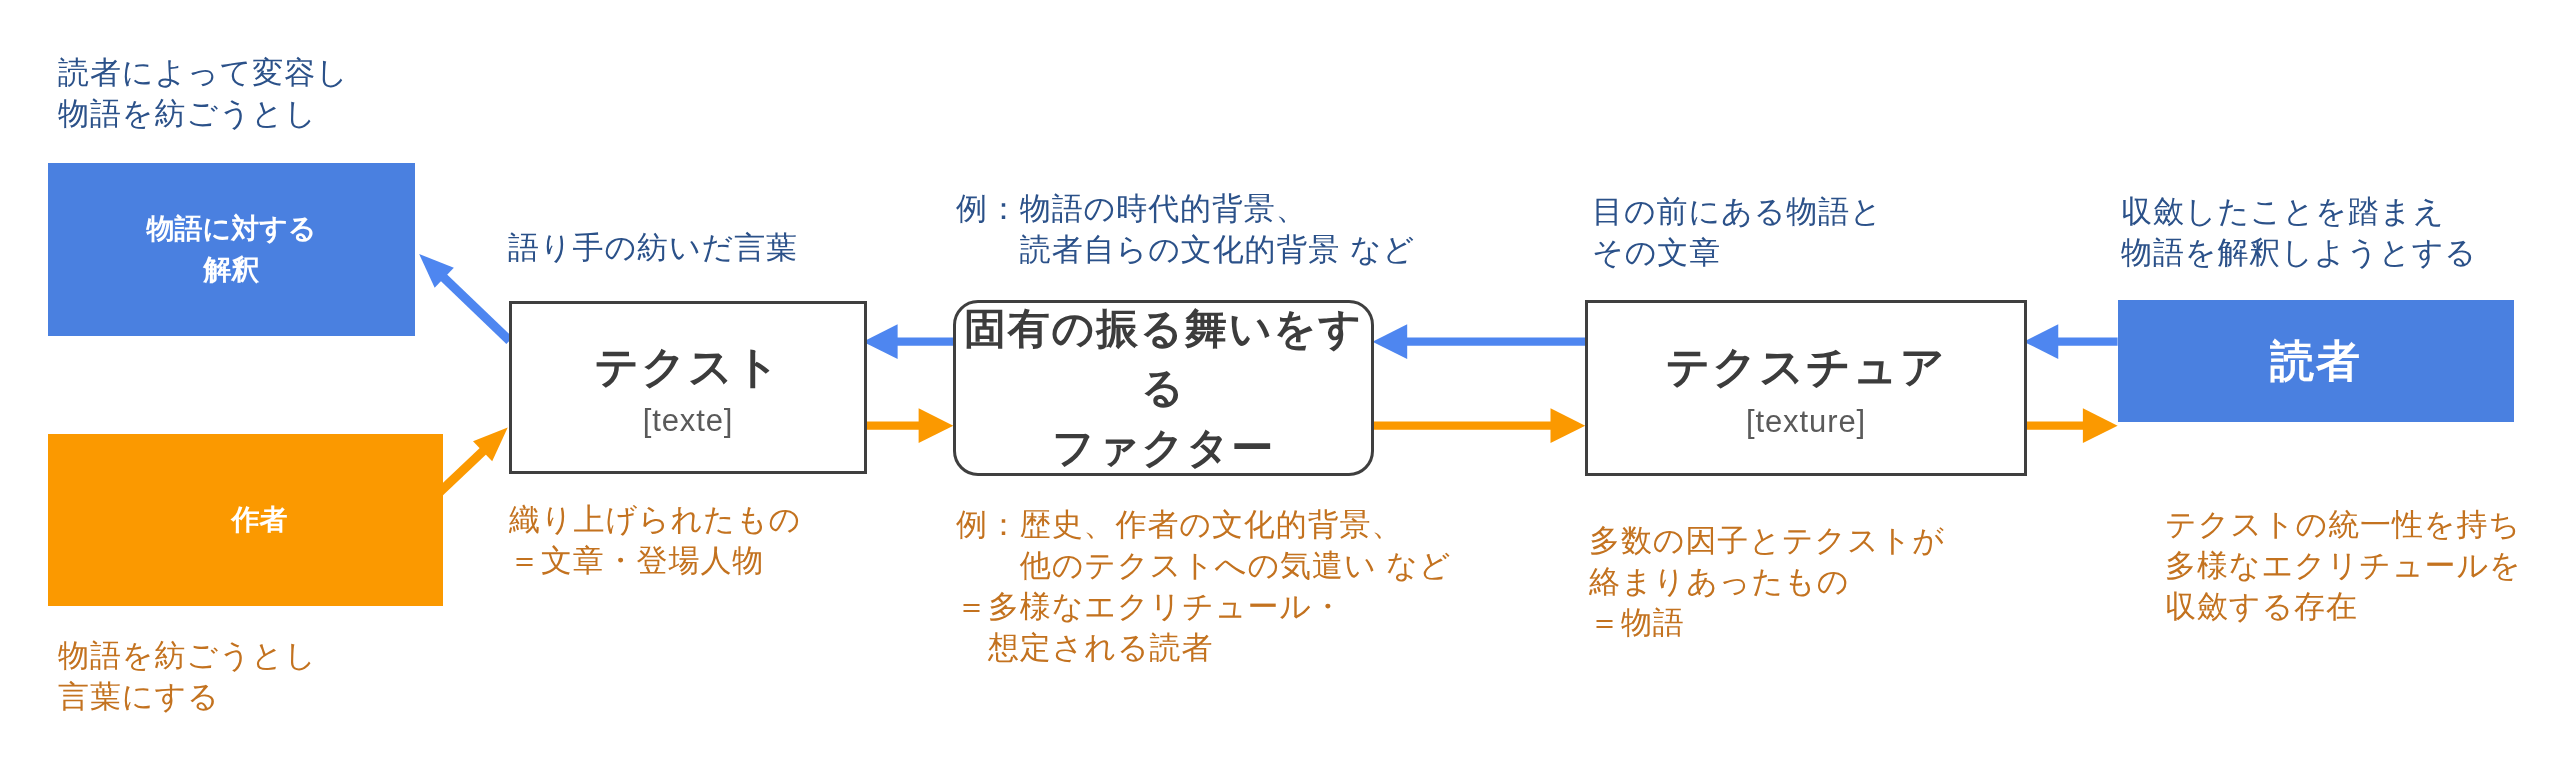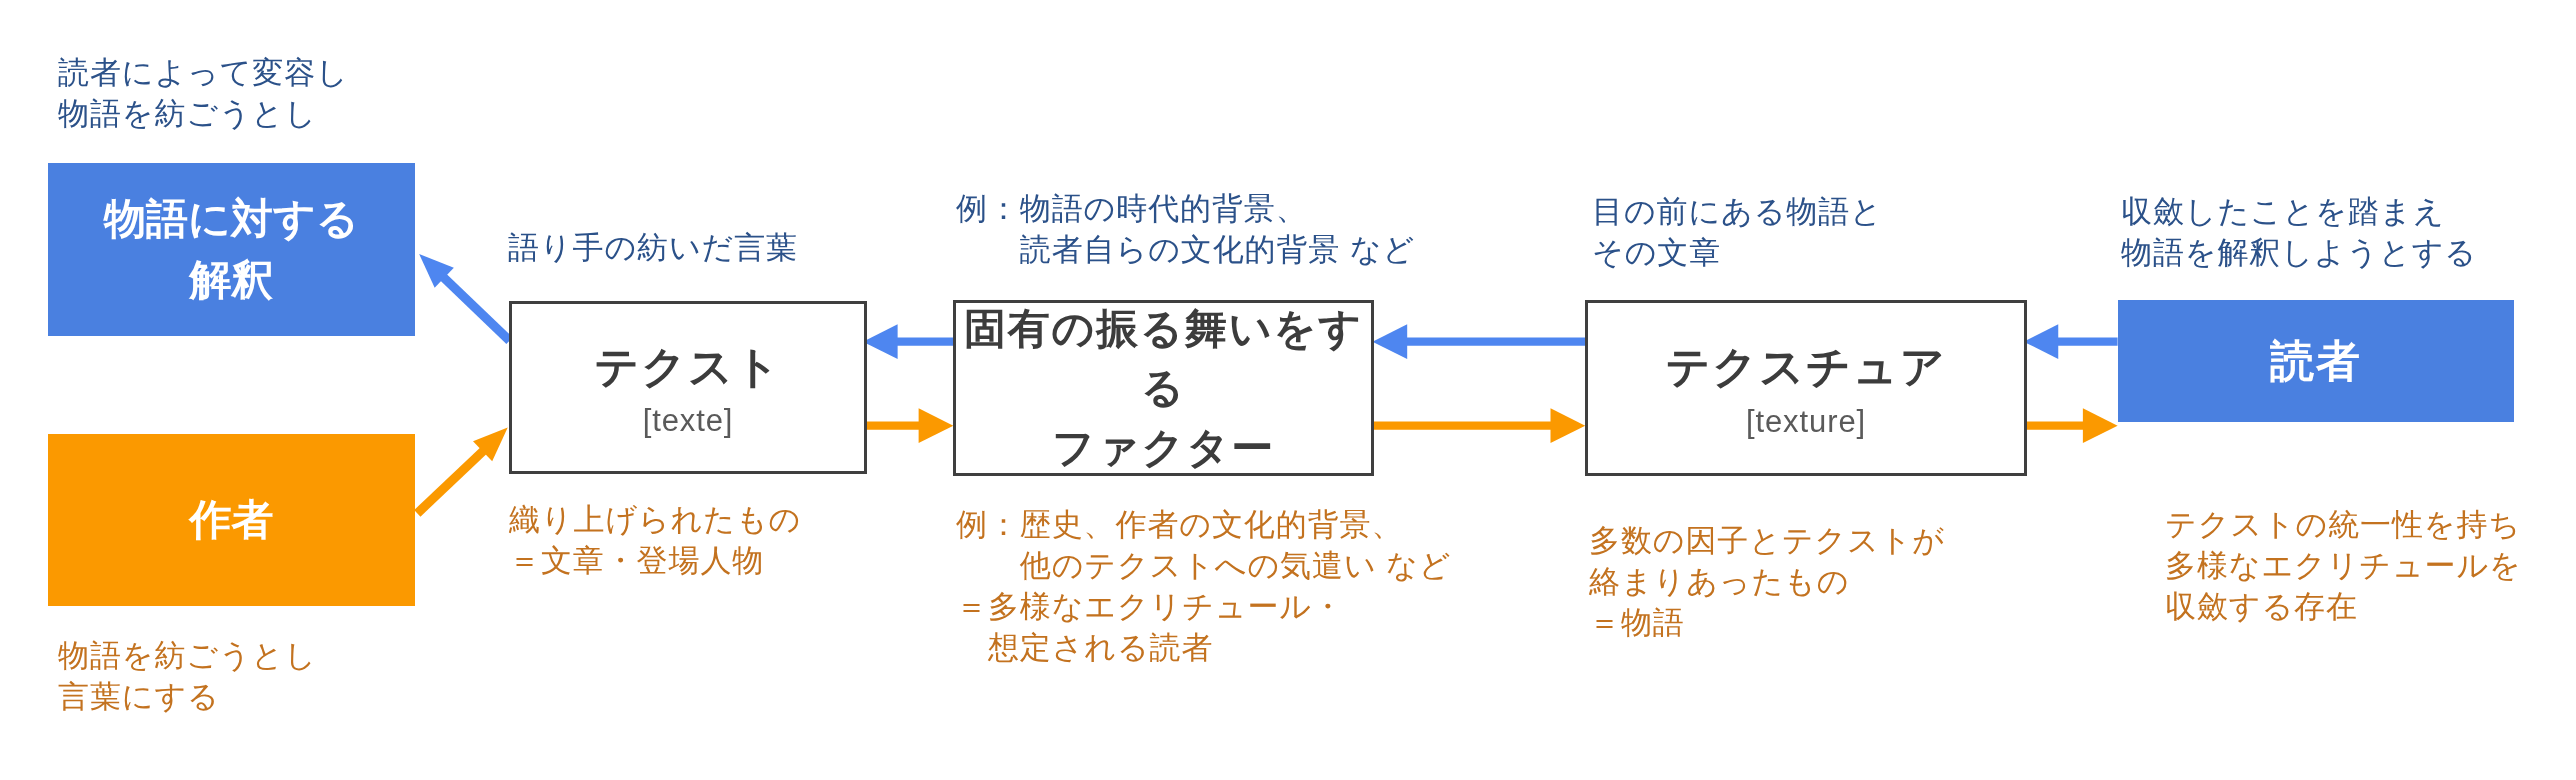--- a/index.html
+++ b/index.html
@@ -20,21 +20,21 @@
   .note.blue{color:#2B5189;}
   .note.orange{color:#C3721F;}
   .fillbox{
     position:absolute;
     display:flex;align-items:center;justify-content:center;
     text-align:center;
     color:#ffffff;
     font-weight:bold;
   }
   .fillbox .boxtitle{
-    font-size:42px;
+    font-size:28px;
     line-height:1.45;
     white-space:pre-line;
   }
   .blue-fill{background:#4A80E0;}
   .orange-fill{background:#FB9900;}
   .node{
     position:absolute;
     background:#ffffff;
     border:3.7px solid #3F3F3F;
     display:flex;flex-direction:column;align-items:center;justify-content:center;
@@ -52,28 +52,28 @@
     font-size:31px;
     color:#5A5A5A;
     margin-top:5.5px;
     letter-spacing:0.9px;
   }
   #arrow-layer{position:absolute;left:0;top:0;}
 
   
   #note-reader-transform{left:58px;top:52px;}
   #interpretation-box{left:48px;top:163px;width:367px;height:173px;}
-  #author-box{left:48px;top:434px;width:367px;height:172px;}
+  #author-box{left:48px;top:434px;width:367px;height:172px;padding-left:28px;}
   #note-author-action{left:58px;top:635px;}
 
   #text-box{left:509px;top:301px;width:352px;height:167px;}
   #note-narrator-words{left:508px;top:227px;}
   #note-woven{left:509px;top:499px;}
 
-  #factor-box{left:953px;top:300px;width:415px;height:170px;}
+  #factor-box{left:953px;top:300px;width:415px;height:170px;border-radius:25px;}
   #note-factor-blue{left:956px;top:188px;}
   #note-factor-orange{left:956px;top:504px;}
 
   #texture-box{left:1585px;top:300px;width:436px;height:170px;}
   #note-story-before-eyes{left:1592px;top:191px;}
   #note-entangled{left:1589px;top:504px;margin-top:16px;}
 
   #reader-box{left:2118px;top:300px;width:396px;height:122px;}
   #note-converge{left:2121px;top:191px;}
   #note-reader-nature{left:2121px;top:504px;margin-left:44px;}

